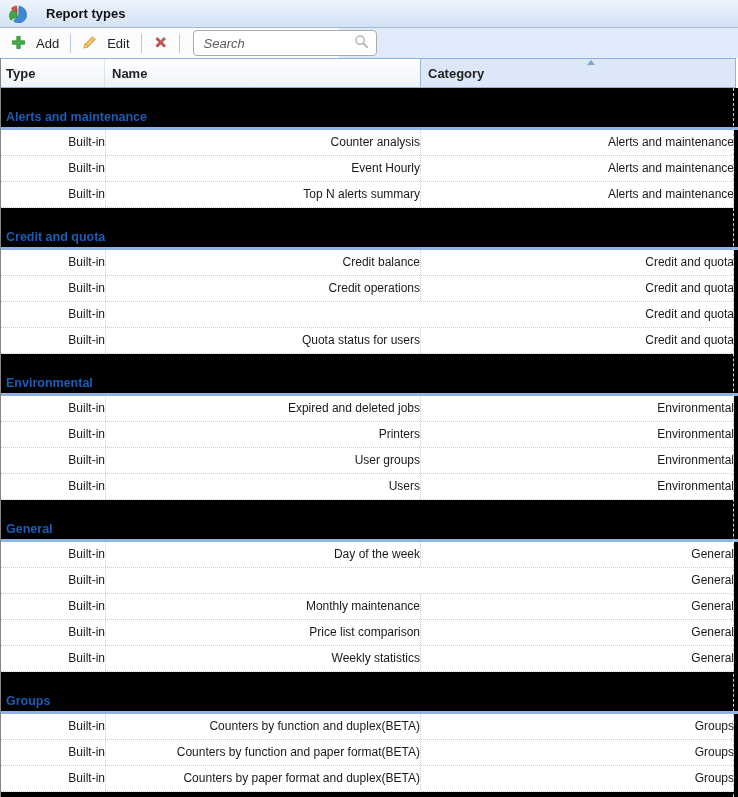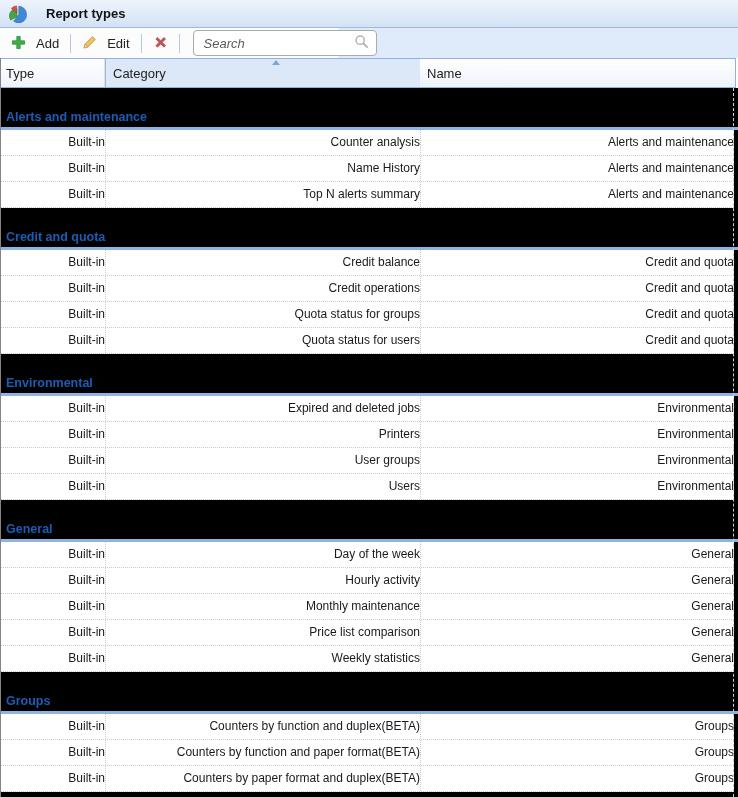--- a/index.html
+++ b/index.html
@@ -43,20 +43,21 @@
   .searchbox .mag { margin-right:7px; flex:0 0 auto; }
 
   
   .content { border-left:1px solid #848484; height:739px; position:relative; background:#fff; }
 
   
   .headerrow {
     width:735px; height:30px; display:flex;
     border:1px solid #8fb3de; border-left:none;
     background:linear-gradient(#ffffff,#eef3fa);
+    font-weight:bold;
   }
   .hcell { display:flex; align-items:center; font-size:13px; color:#222; }
   .hcell.h-type { width:104px; padding-left:5px; border-right:1px solid #dfe3e9; }
   .hcell.h-name { width:315px; padding-left:7px; }
   .hcell.h-cat  {
     flex:1; padding-left:7px; position:relative;
     background:#dce8f7; border-left:1px solid #9cb8d8;
   }
   .sort-asc {
     position:absolute; top:1px; left:53%;
@@ -139,45 +140,45 @@
       </span>
     </div>
   </div>
 
   <div class="content">
 
     <div class="headerrow">
       <div class="hcell h-type">
         <span>Type</span>
       </div>
+      <div class="hcell h-name">
+        <span>Name</span>
+      </div>
       <div class="hcell h-cat">
         <span class="sort-asc"></span>
         <span>Category</span>
       </div>
-      <div class="hcell h-name">
-        <span>Name</span>
-      </div>
     </div>
 
     <div class="tbody">
       <div class="col-edge"></div>
 
   <div>
     <div class="group-label" style="color: rgb(28, 92, 179);">Alerts and maintenance</div>
     <div class="group-underline" style="background: rgb(143, 179, 226);"></div>
     <div>
   <div class="trow">
     <div class="tcell c-type">Built-in</div>
     <div class="tcell c-name">Counter analysis</div>
     <div class="tcell c-cat">Alerts and maintenance</div>
   </div>
 
   <div class="trow">
     <div class="tcell c-type">Built-in</div>
-    <div class="tcell c-name">Name History</div>
+    <div class="tcell c-name">Event Hourly</div>
     <div class="tcell c-cat">Alerts and maintenance</div>
   </div>
 
   <div class="trow">
     <div class="tcell c-type">Built-in</div>
     <div class="tcell c-name">Top N alerts summary</div>
     <div class="tcell c-cat">Alerts and maintenance</div>
   </div>
 </div>
   </div>
@@ -193,21 +194,20 @@
   </div>
 
   <div class="trow">
     <div class="tcell c-type">Built-in</div>
     <div class="tcell c-name">Credit operations</div>
     <div class="tcell c-cat">Credit and quota</div>
   </div>
 
   <div class="trow">
     <div class="tcell c-type">Built-in</div>
-    <div class="tcell c-name">Quota status for groups</div>
     <div class="tcell c-cat">Credit and quota</div>
   </div>
 
   <div class="trow">
     <div class="tcell c-type">Built-in</div>
     <div class="tcell c-name">Quota status for users</div>
     <div class="tcell c-cat">Credit and quota</div>
   </div>
 </div>
   </div>
@@ -247,21 +247,20 @@
     <div class="group-underline" style="background: rgb(143, 179, 226);"></div>
     <div>
   <div class="trow">
     <div class="tcell c-type">Built-in</div>
     <div class="tcell c-name">Day of the week</div>
     <div class="tcell c-cat">General</div>
   </div>
 
   <div class="trow">
     <div class="tcell c-type">Built-in</div>
-    <div class="tcell c-name">Hourly activity</div>
     <div class="tcell c-cat">General</div>
   </div>
 
   <div class="trow">
     <div class="tcell c-type">Built-in</div>
     <div class="tcell c-name">Monthly maintenance</div>
     <div class="tcell c-cat">General</div>
   </div>
 
   <div class="trow">

